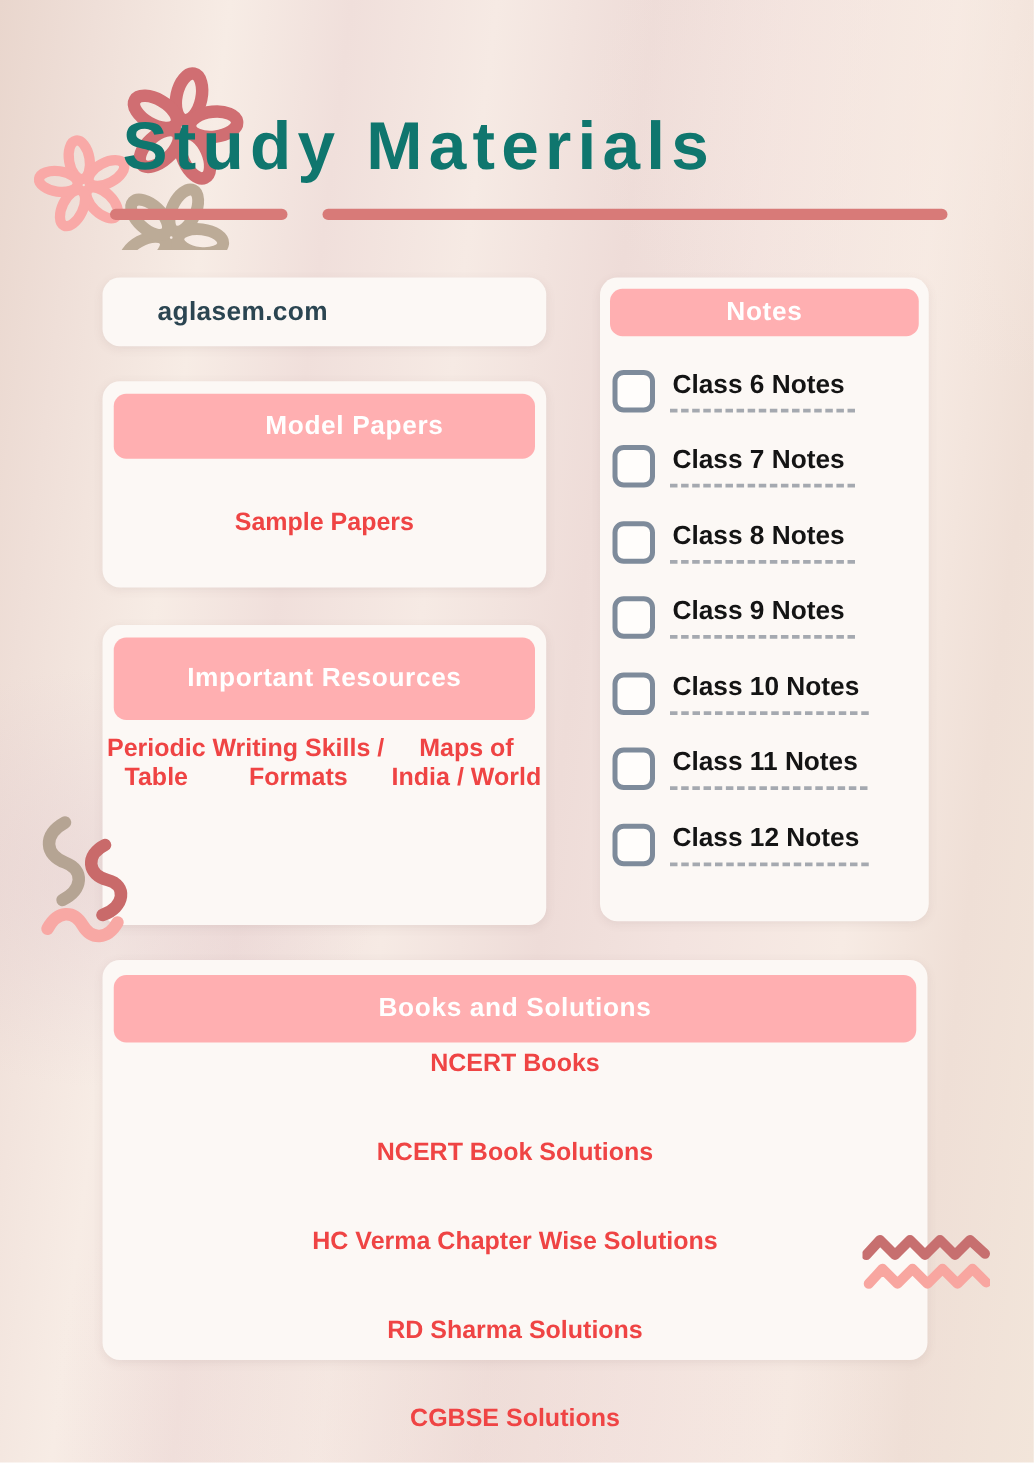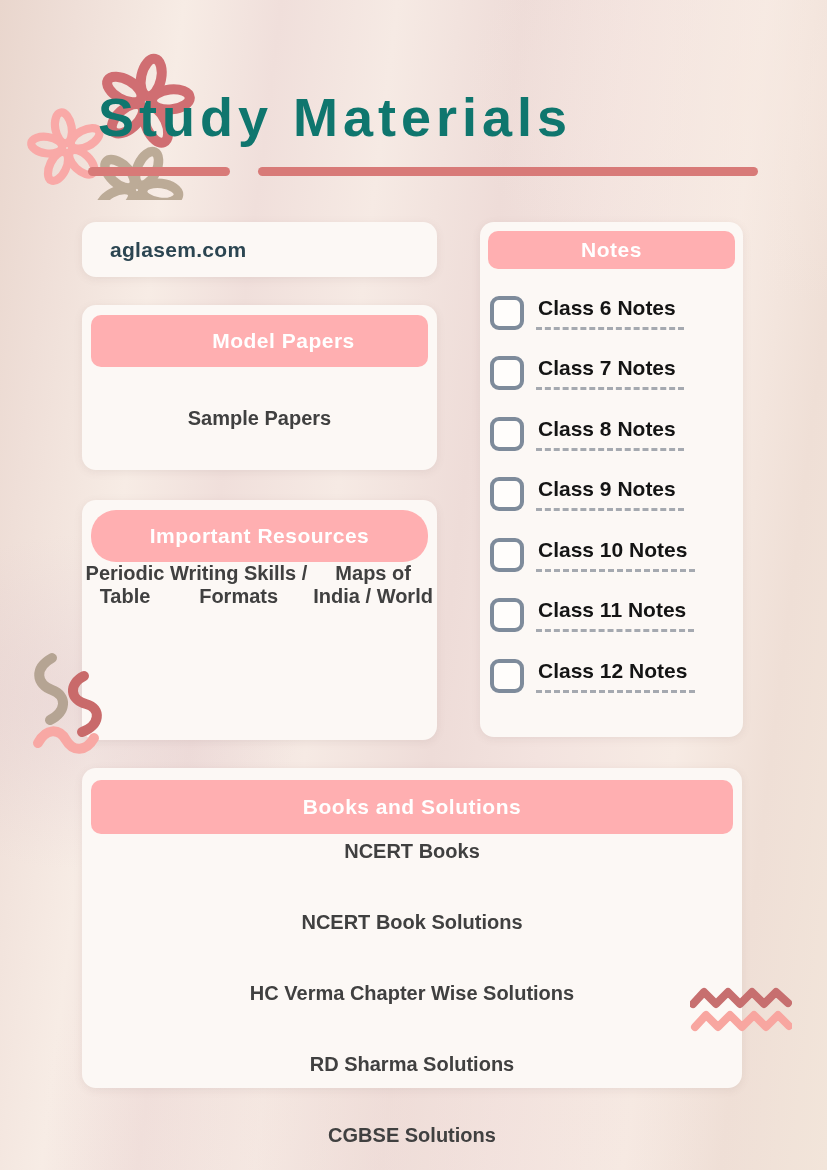--- a/index.html
+++ b/index.html
@@ -14,40 +14,40 @@
   }
   .card{
     position:absolute;background:#fcf8f5;border-radius:14px;
     box-shadow:0 2px 8px rgba(120,90,90,0.10);
   }
   .pill{
     background:#ffafb1;border-radius:10px;color:#ffffff;
     font-weight:bold;font-size:21px;letter-spacing:0.5px;
     display:flex;align-items:center;justify-content:center;
   }
-  .item{color:#404040;font-weight:bold;font-size:20px;text-align:center;}
+  .item{color:#ef4444;font-weight:bold;font-size:20px;text-align:center;}
   
   .title{
     position:absolute;left:98px;top:90px;width:700px;
     font-size:54px;font-weight:bold;letter-spacing:5px;
     color:#0f766e;white-space:nowrap;line-height:1;
   }
   .underline{position:absolute;height:9px;background:#d87a78;border-radius:5px;top:167px;}
   .ul-1{left:88px;width:142px;}
   .ul-2{left:258px;width:500px;}
   
   .site-card{left:82px;top:222px;width:355px;height:55px;display:flex;align-items:center;}
-  .site-label{color:#2b4551;font-weight:bold;font-size:21px;padding-left:28px;letter-spacing:0.3px;}
+  .site-label{color:#2b4551;font-weight:bold;font-size:21px;padding-left:44px;letter-spacing:0.3px;}
   
   .model-card{left:82px;top:305px;width:355px;height:165px;}
   .model-card .pill{margin:10px 9px 0 9px;height:52px;padding-left:48px;}
   .model-items{display:flex;flex-direction:column;justify-content:space-evenly;height:94px;margin-top:4px;}
   
   .resources-card{left:82px;top:500px;width:355px;height:240px;}
-  .resources-card .pill{margin:10px 9px 0 9px;height:52px;border-radius:25px;}
+  .resources-card .pill{margin:10px 9px 12px 9px;height:66px;}
   .resources-items{display:flex;flex-direction:row;justify-content:space-evenly;height:168px;}
   
   .notes-card{left:480px;top:222px;width:263px;height:515px;}
   .notes-card .pill{margin:9px 8px 0 8px;height:38px;}
   .notes-rows{display:flex;flex-direction:column;justify-content:space-evenly;height:448px;padding-left:10px;}
   .note-row{display:flex;align-items:flex-start;}
   .checkbox{
     width:26px;height:26px;border:4px solid #7e8b9b;border-radius:9px;
     background:#fffdfb;flex:0 0 auto;margin-top:2px;cursor:pointer;
   }

